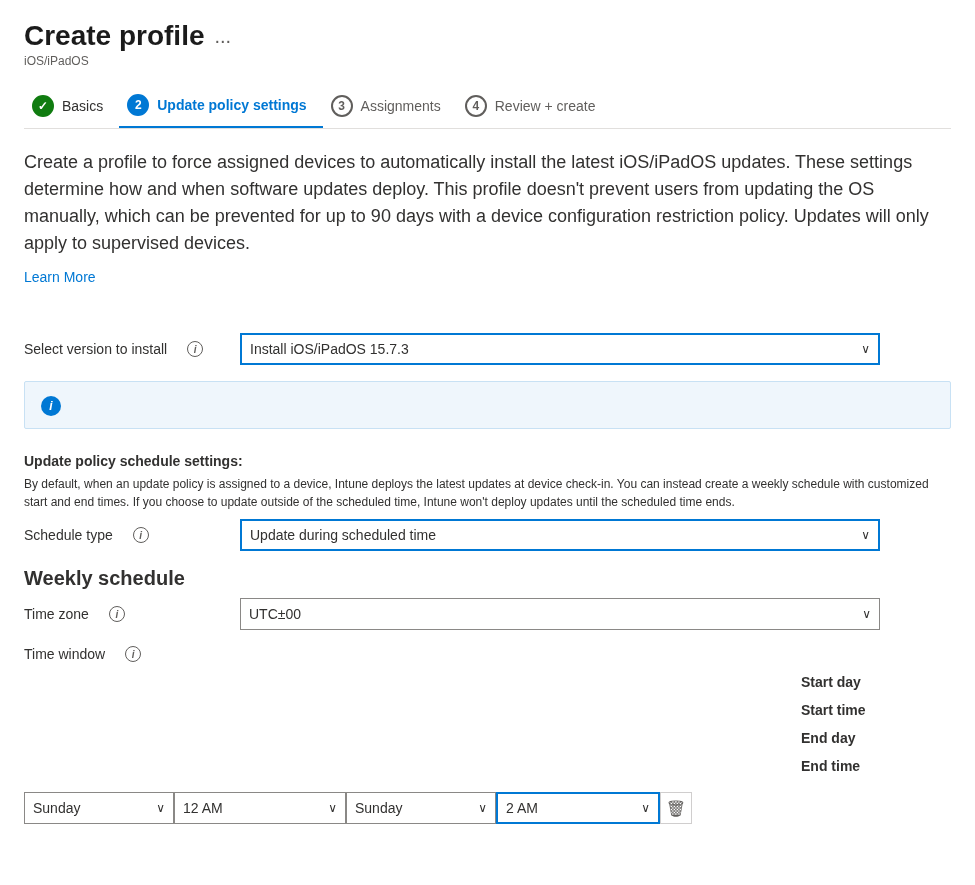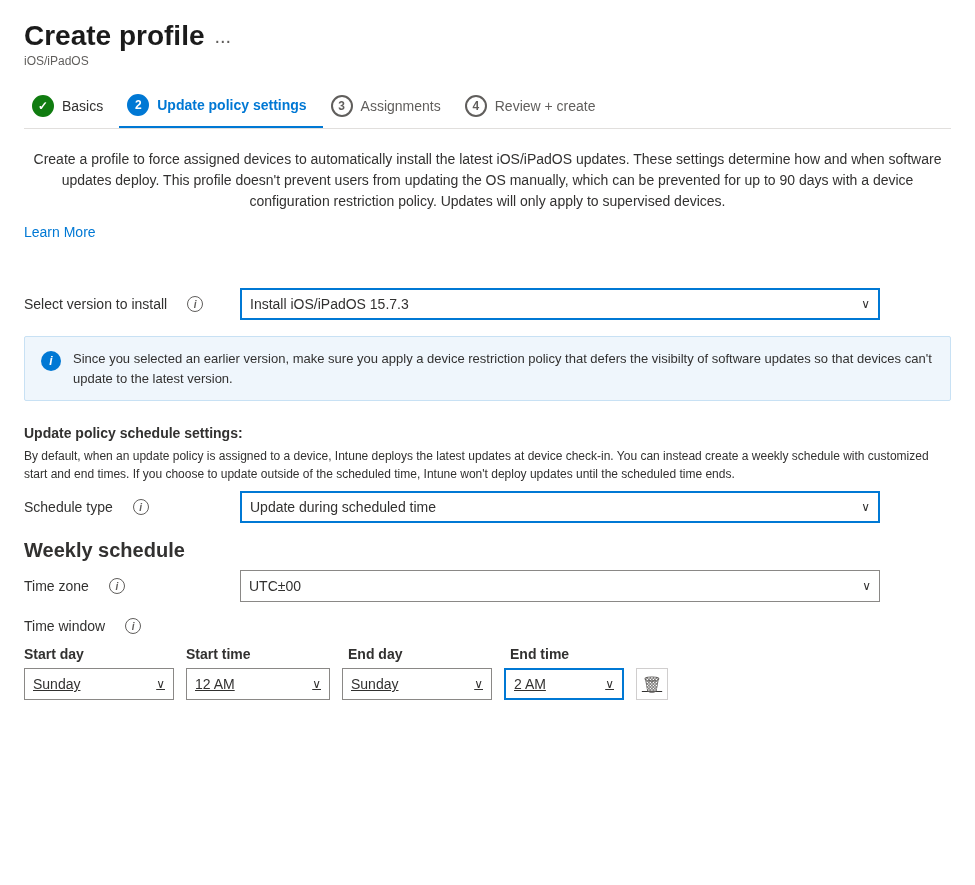--- a/index.html
+++ b/index.html
@@ -77,26 +77,25 @@
       border-color: #0078d4;
       color: #fff;
     }
     .step.completed .step-circle {
       background: #107c10;
       border-color: #107c10;
       color: #fff;
     }
     
     .description {
-      font-size: 14px;
+      font-size: 18px;
       line-height: 1.5;
       color: #323130;
       margin-bottom: 12px;
       max-width: 940px;
-      text-align: center;
     }
     .learn-more {
       color: #0078d4;
       text-decoration: none;
       font-size: 14px;
       margin-bottom: 28px;
       display: inline-block;
       cursor: pointer;
     }
     
@@ -209,22 +208,20 @@
       display: flex;
       align-items: center;
       gap: 20px;
       font-size: 14px;
       color: #323130;
       margin-bottom: 12px;
     }
     .time-window-row {
       display: flex;
       align-items: center;
-      gap: 12px;
-      text-decoration: underline;
     }
     .time-col-header {
       font-size: 14px;
       font-weight: 600;
       color: #323130;
     }
     .time-dropdown {
       height: 32px;
       border: 1px solid #8a8886;
       padding: 0 8px;
@@ -234,23 +231,23 @@
       cursor: pointer;
       display: flex;
       align-items: center;
       justify-content: space-between;
       gap: 8px;
     }
     .time-dropdown.active-border {
       border: 2px solid #0078d4;
     }
     .start-day-dd { width: 150px; }
-    .start-time-dd { width: 144px; }
+    .start-time-dd { width: 172px; }
     .end-day-dd { width: 150px; }
-    .end-time-dd { width: 120px; }
+    .end-time-dd { width: 164px; }
     .delete-btn {
       width: 32px;
       height: 32px;
       border: 1px solid #d0cece;
       background: #fff;
       display: flex;
       align-items: center;
       justify-content: center;
       cursor: pointer;
       color: #605e5c;
@@ -319,21 +316,20 @@
   </div>
   <div class="dropdown active-border" style="max-width:640px; flex:1;">
     <span>Install iOS/iPadOS 15.7.3</span>
     <span class="dropdown-arrow">∨</span>
   </div>
 </div>
 
 
 <div class="info-banner">
   <div class="info-banner-icon">i</div>
-  <div class="info-banner-text">Since you selected an earlier version, make sure you apply a device restriction policy that defers the visibilty of software updates so that devices can't update to the latest version.</div>
 </div>
 
 
 <div class="section-heading">Update policy schedule settings:</div>
 <div class="section-desc">By default, when an update policy is assigned to a device, Intune deploys the latest updates at device check-in. You can instead create a weekly schedule with customized start and end times. If you choose to update outside of the scheduled time, Intune won't deploy updates until the scheduled time ends.</div>
 
 
 <div class="form-row">
   <div class="form-label">
     <span>Schedule type</span>
@@ -362,21 +358,21 @@
 
 
 <div class="time-window-label">
   <span>Time window</span>
   <span class="info-icon" title="More information">i</span>
 </div>
 
 
 <div style="margin-top:8px;">
 
-  <div style="display:flex; gap:12px; margin-bottom:6px; align-items:flex-end;">
+  <div style="display:flex; gap:12px; margin-bottom:6px; align-items:flex-end;flex-direction:column;">
     <div class="time-col-header" style="width:150px;">Start day</div>
     <div class="time-col-header" style="width:150px;">Start time</div>
     <div class="time-col-header" style="width:150px;">End day</div>
     <div class="time-col-header" style="width:150px;">End time</div>
     <div style="width:32px;"></div>
   </div>
 
   <div class="time-window-row">
 
     <div class="time-dropdown start-day-dd">

